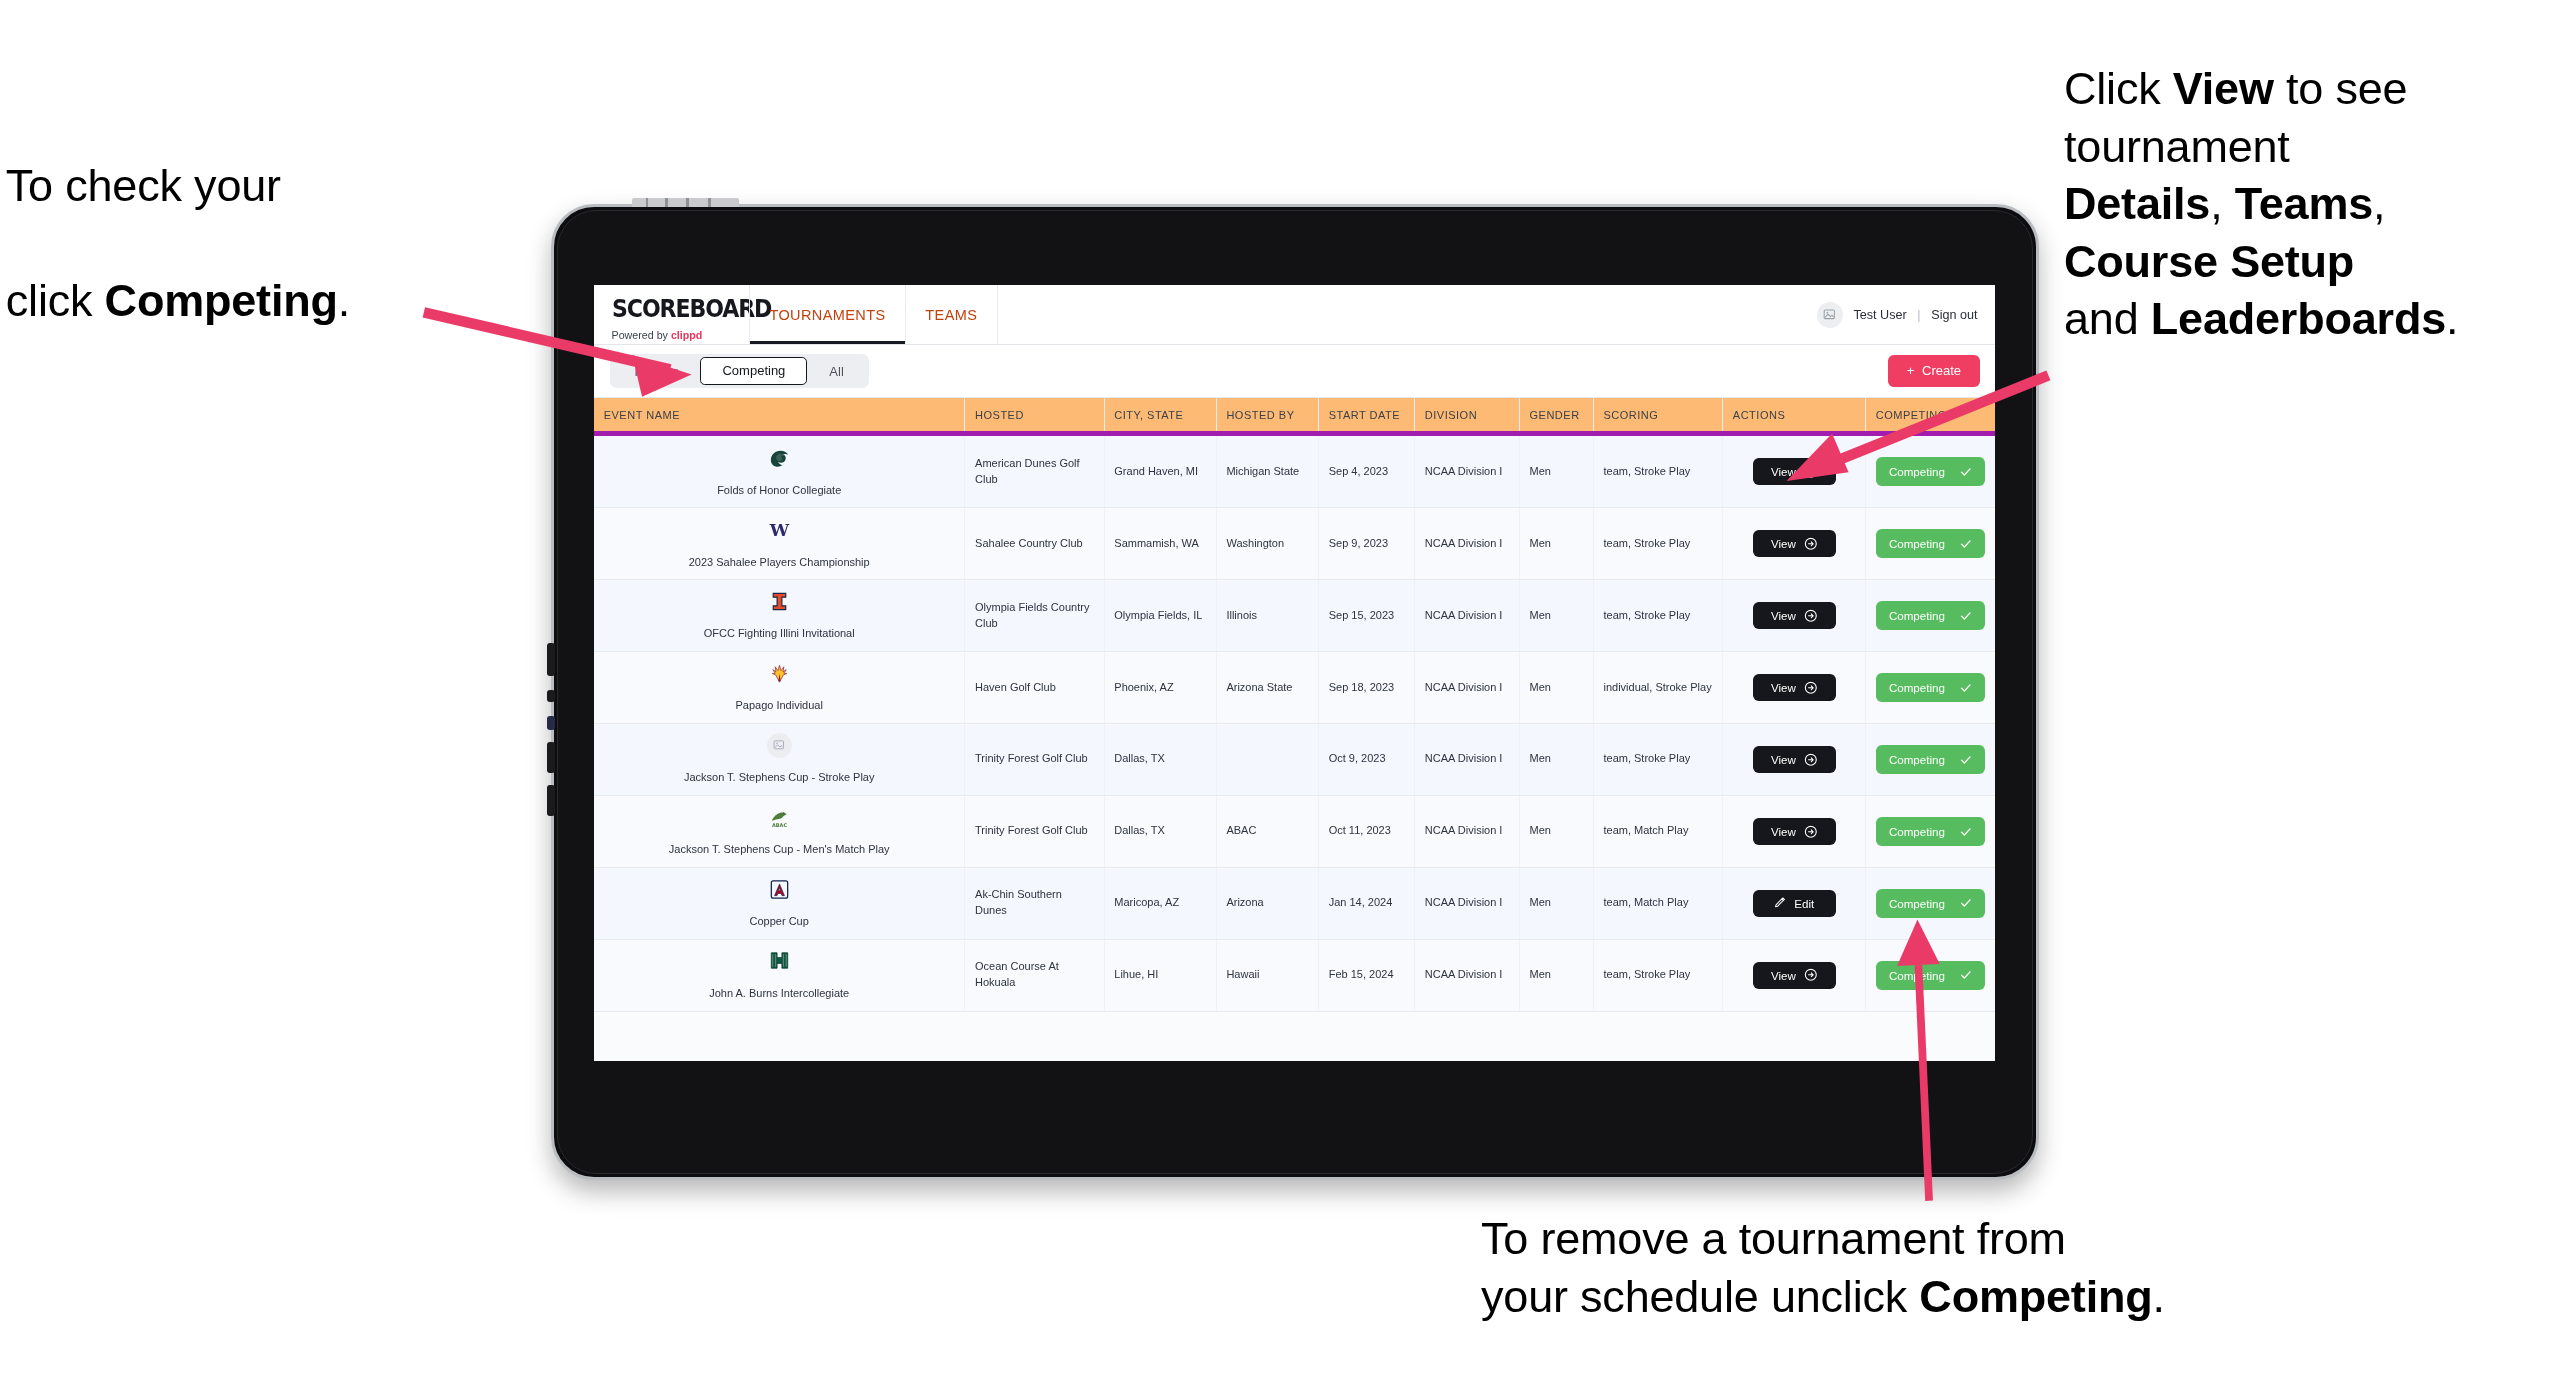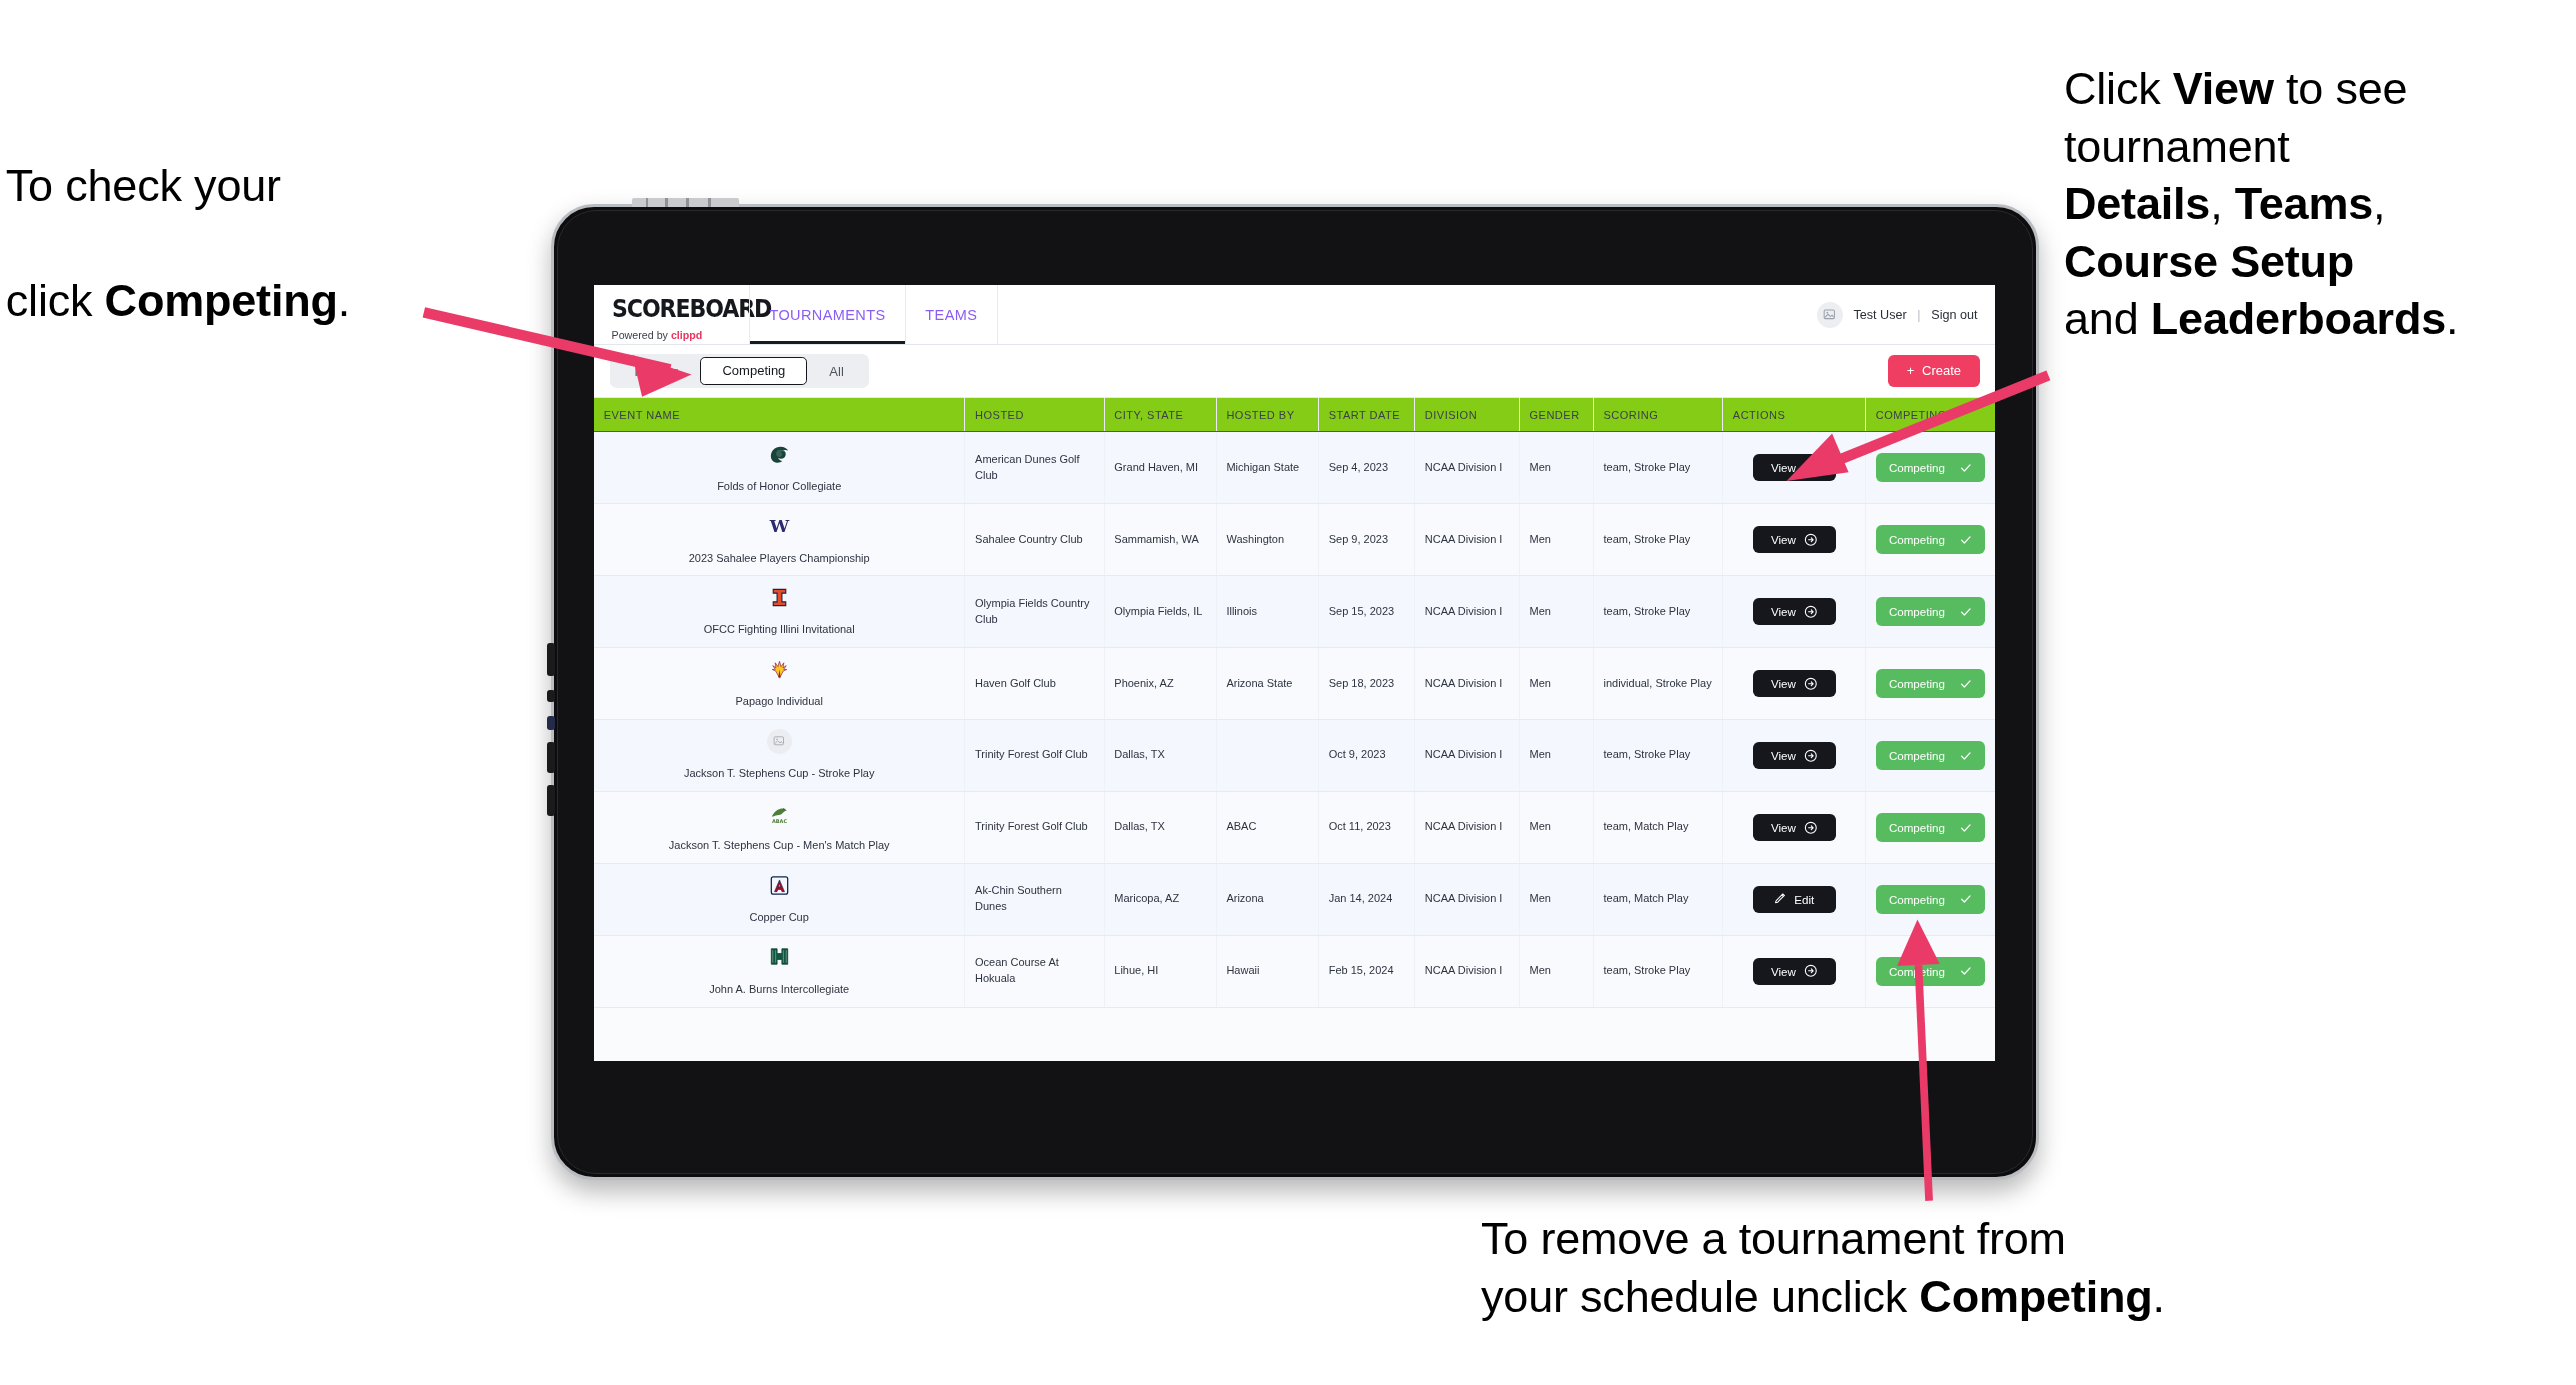--- a/index.html
+++ b/index.html
@@ -83,21 +83,21 @@
   }
   #logo-word {
     font-family: "DejaVu Sans", sans-serif;
     font-weight: 700; font-size: 24px; letter-spacing: -1.2px;
     color: #16181d; line-height: 1; transform: scaleX(0.92); transform-origin: left;
   }
   #logo-sub { font-size: 10.7px; color: #3a3f48; margin-top: 8px; }
   #logo-sub i { font-style: normal; color: #e8365d; font-weight: 600; }
   .navtab {
     display: flex; align-items: center; padding: 0 19.4px;
-    font-size: 14.5px; color: #8b5cf6; letter-spacing: 0.4px;
+    font-size: 14.5px; color: #c2410c; letter-spacing: 0.4px;
     border-left: 1px solid #e8eaee; cursor: pointer;
     position: relative;
   }
   .navtab.active::after {
     content:""; position:absolute; left:0; right:0; bottom:0;
     height:2.9px; background:#171a20;
   }
   #nav-spacer { flex: 1; border-left: 1px solid #e8eaee; }
   #user-area {
     display: flex; align-items: center; gap: 10.7px;
@@ -134,24 +134,24 @@
     background: #ef3e62; color:#fff; border:none;
     padding: 8.7px 18.4px; border-radius: 5.8px;
     font-size: 13px; font-family: inherit;
     display: flex; align-items: center; gap: 7.8px; cursor: pointer;
   }
 
   
   #tablewrap { background:#ffffff; }
   table { width: 100%; border-collapse: collapse; table-layout: fixed; }
   thead th {
-    background: #84cc16; text-align: left;
+    background: #fdba74; text-align: left;
     font-size: 11px; font-weight: 400; color: #3b4049;
     letter-spacing: 0.5px; padding: 10.7px 9.7px;
-    border-top: 1px solid #e4e7eb; border-bottom: 1px solid #a21caf;
+    border-top: 1px solid #e4e7eb; border-bottom: 5px solid #a21caf;
     border-right: 1px solid #e9ecf0;
     white-space: nowrap;
   }
   thead th:last-child { border-right: none; }
   tbody td {
     font-size: 11px; color: #2e3340;
     padding: 8.7px 9.7px; vertical-align: middle;
     border-bottom: 1px solid #e7ebf1;
     border-right: 1px solid #eef1f5;
     line-height: 1.45;

